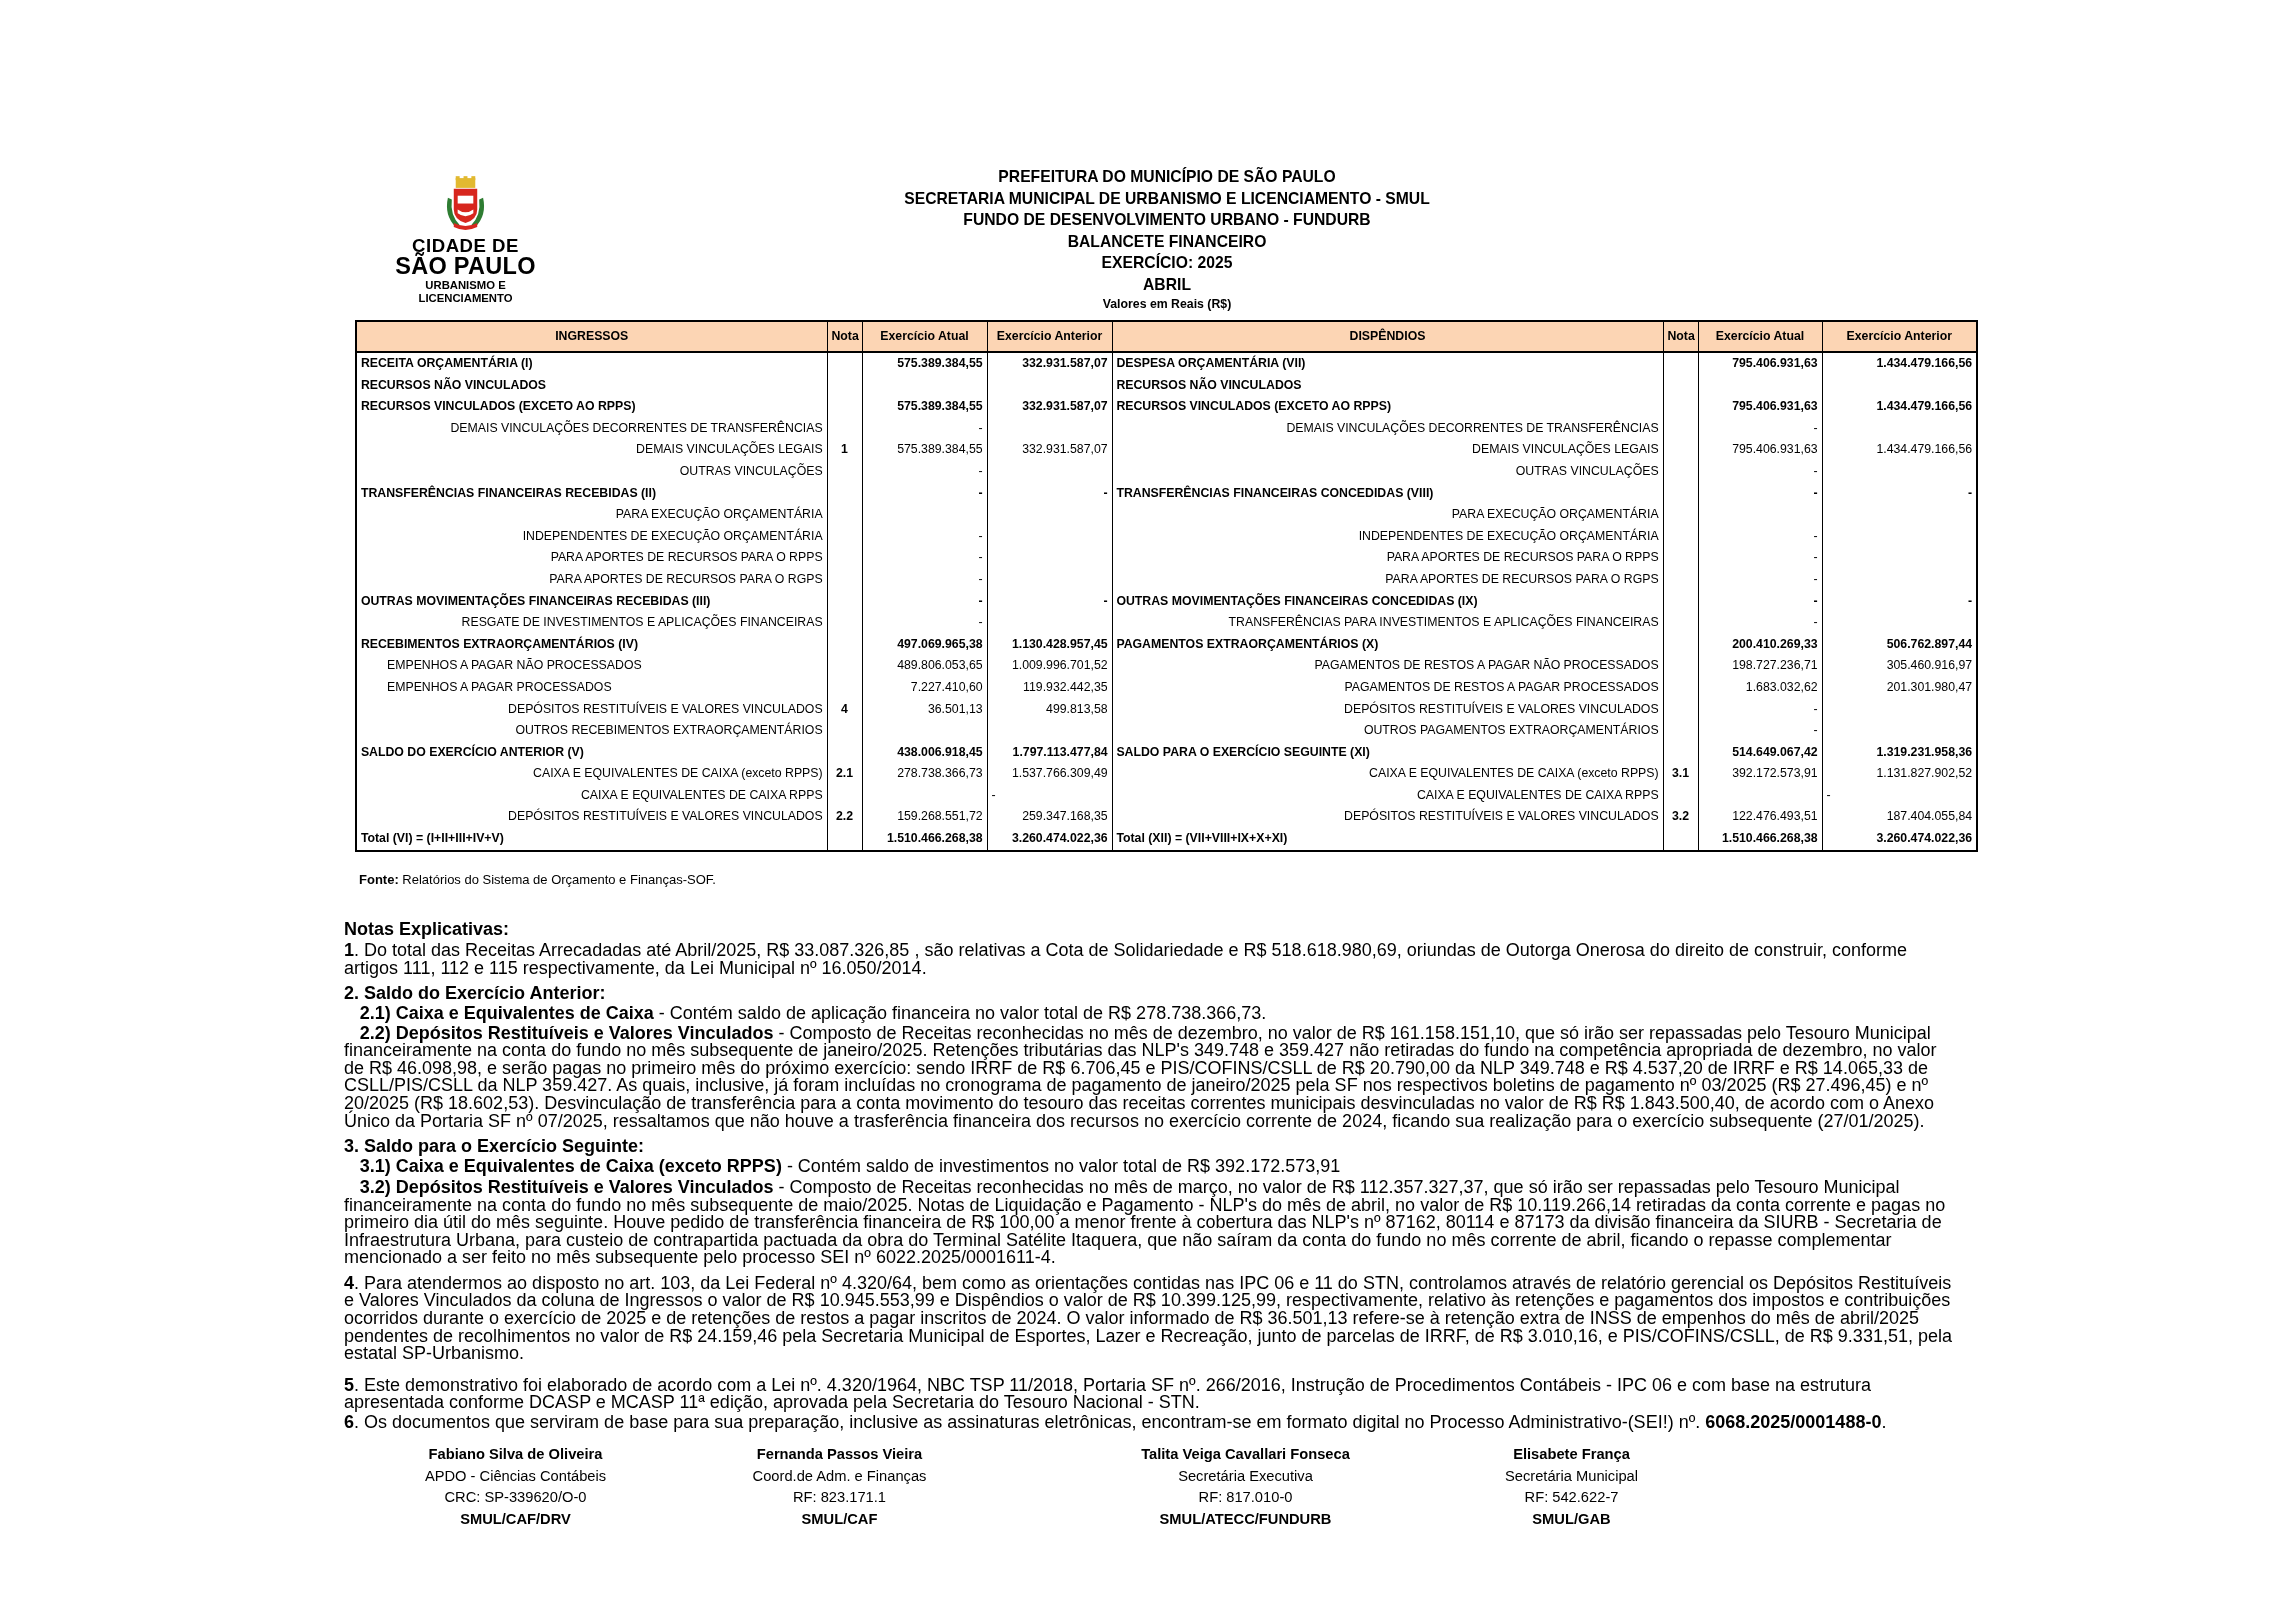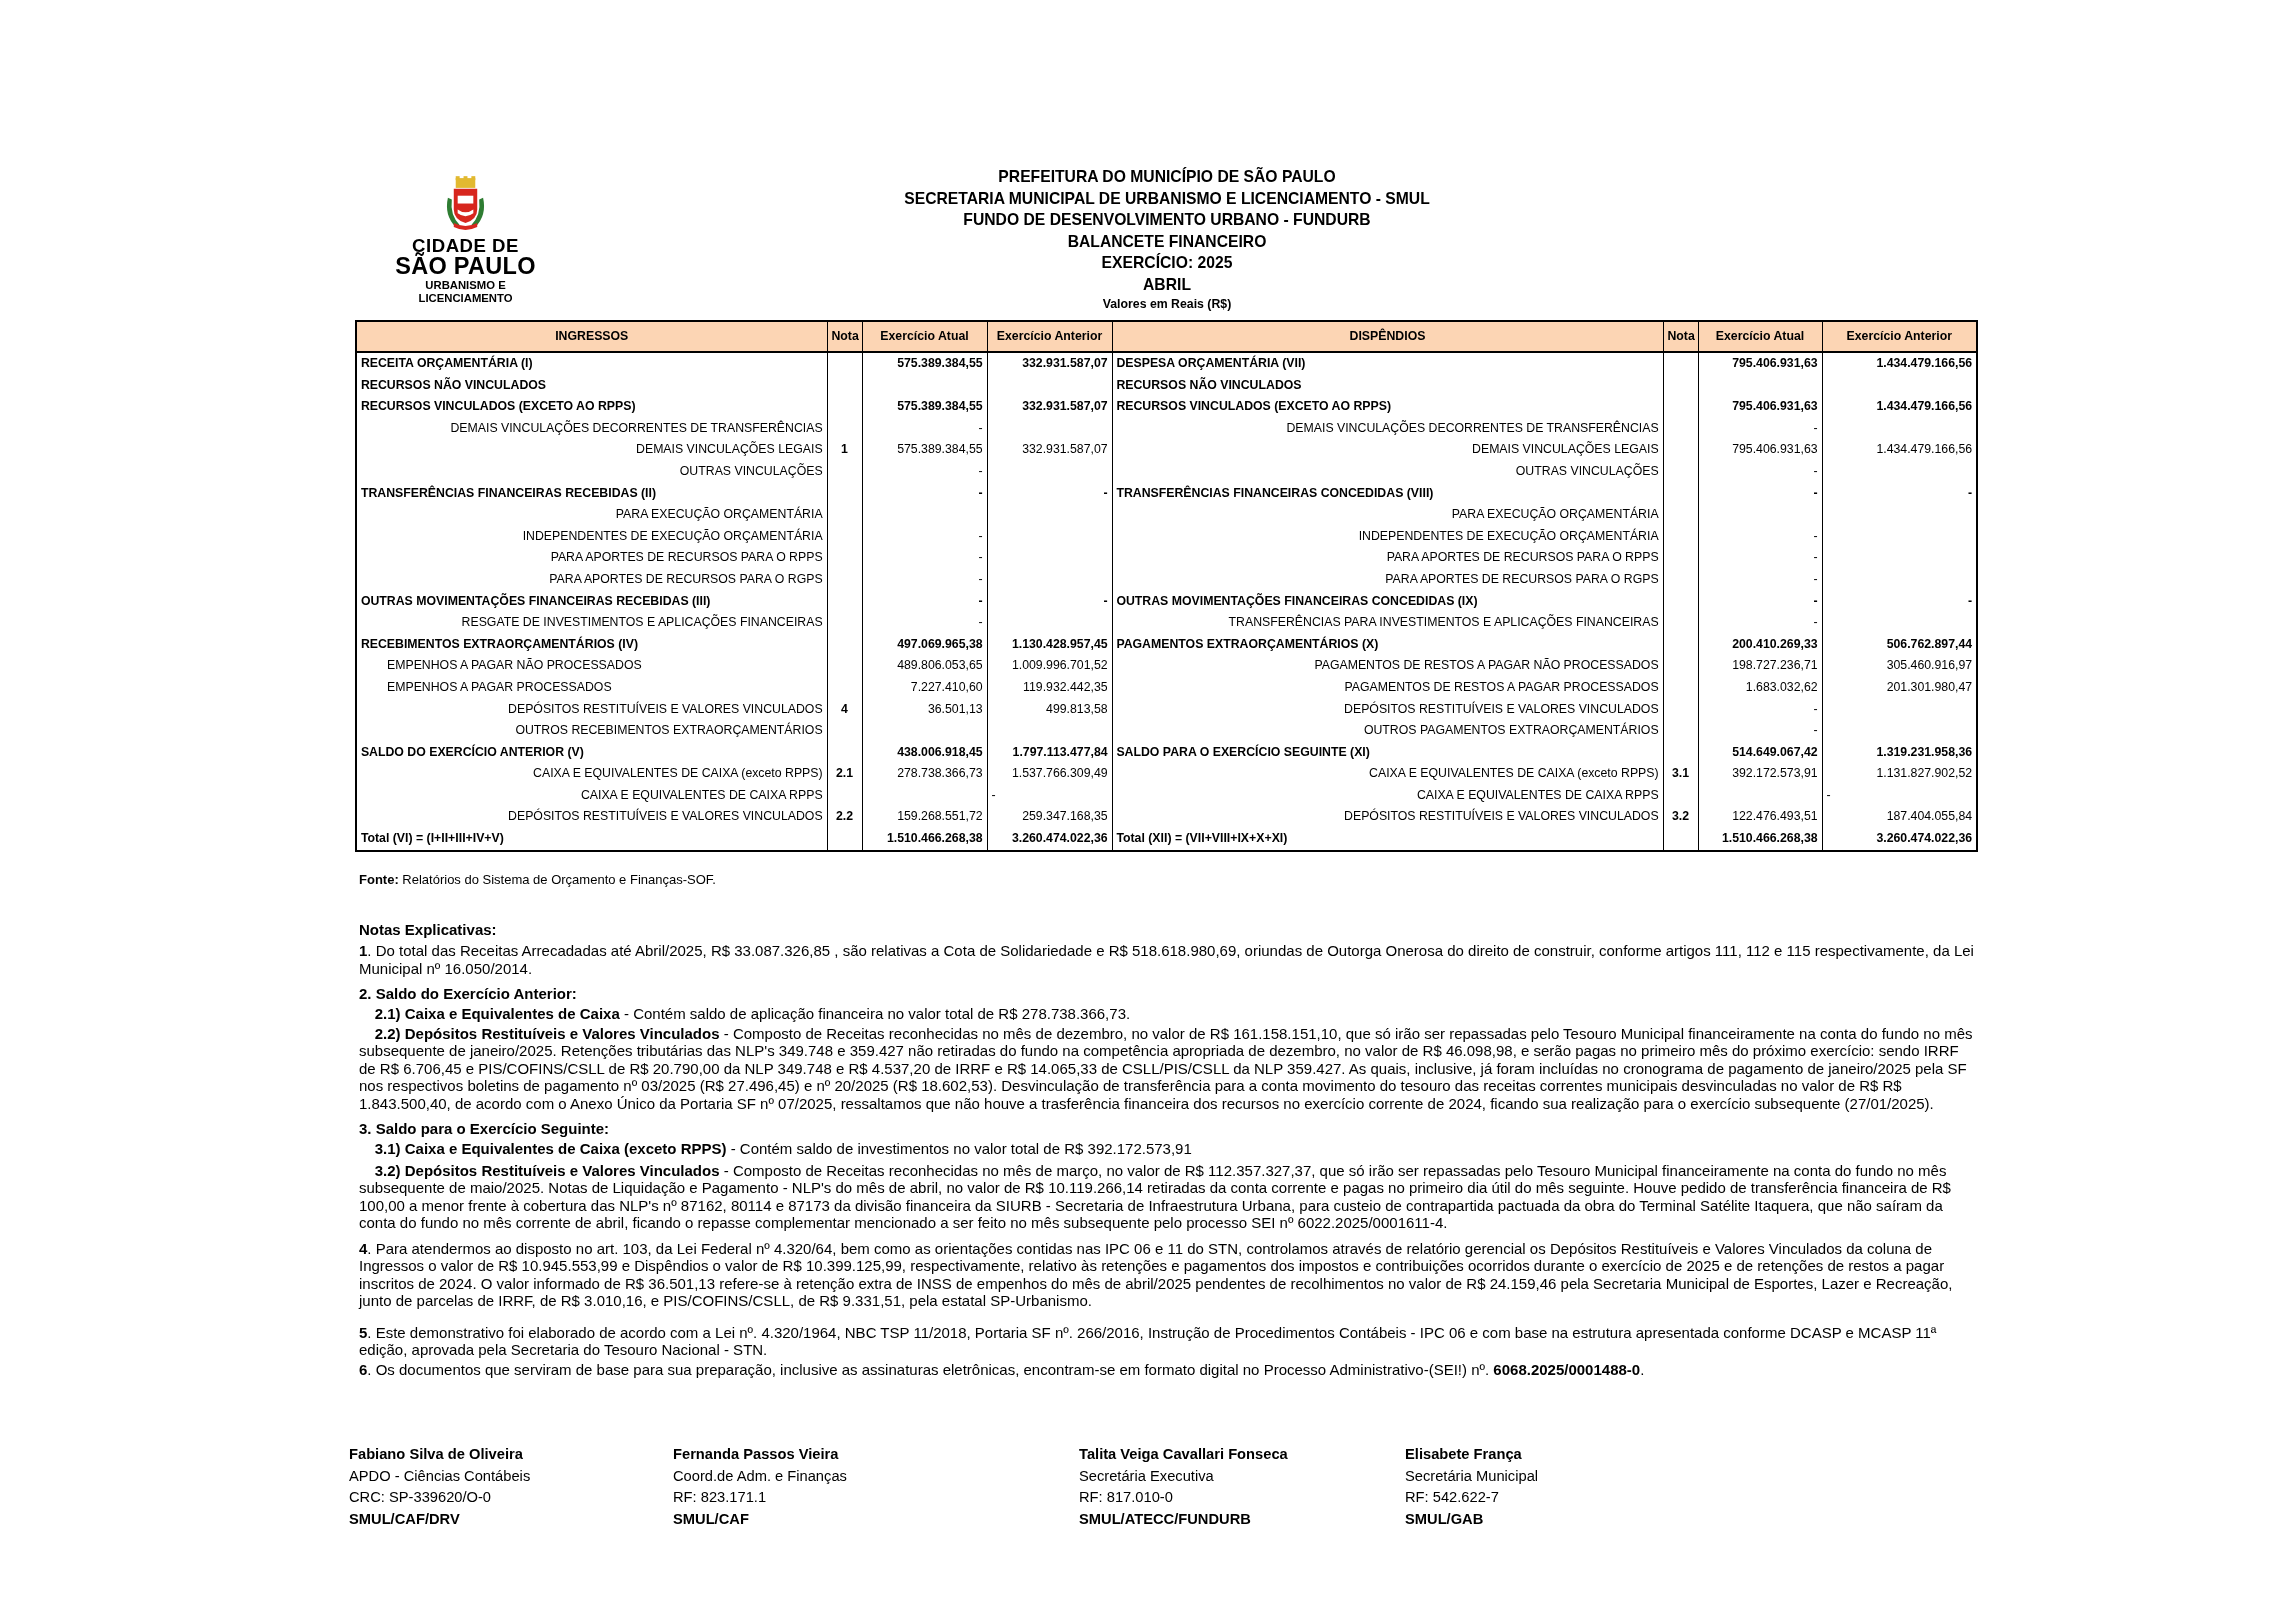--- a/index.html
+++ b/index.html
@@ -23,27 +23,27 @@
     table.bal .vr2 { border-right: 2px solid #000; }
     table.bal tr.last td { border-bottom: 2px solid #000; }
     table.bal td.num { text-align: right; }
     table.bal td.nota { text-align: center; font-weight: bold; }
     table.bal tr.b td { font-weight: bold; }
     table.bal td.ind { padding-left: 15.7px; text-align: right; }
     table.bal td.ind2 { padding-left: 30px; }
     table.bal td.dashleft { text-align: left; }
 
     .fonte { position: absolute; left: 359px; top: 872px; font-size: 13px; }
-    .notes { position: absolute; left: 359px; top: 921px; width: 1617px; font-size: 15px; line-height: 17.6px; }
+    .notes { position: absolute; left: 344px; top: 921px; width: 1617px; font-size: 18px; line-height: 17.6px; }
     .notes p { margin: 0 0 7.8px 0; }
     .notes .sub { padding-left: 15.7px; }
     .notes .h { font-weight: bold; margin-bottom: 3.9px; }
 
     .sigs { position: absolute; top: 1444px; left: 0; width: 2293px; }
-    .sig { position: absolute; text-align: left; font-size: 14.7px; line-height: 21.6px; width: 333px; }
+    .sig { position: absolute; text-align: center; font-size: 14.7px; line-height: 21.6px; width: 333px; }
     .sig .name, .sig .unit { font-weight: bold; }
   </style>
 </head>
 <body>
 
 <div class="logo">
   <div class="crest">
     <svg width="43" height="57" viewBox="0 0 44 58">
       <path d="M4 22 Q0 40 12 52 L16 50 Q6 40 8 24 Z" fill="#2e7d32"></path>
       <path d="M40 22 Q44 40 32 52 L28 50 Q38 40 36 24 Z" fill="#2e7d32"></path>

